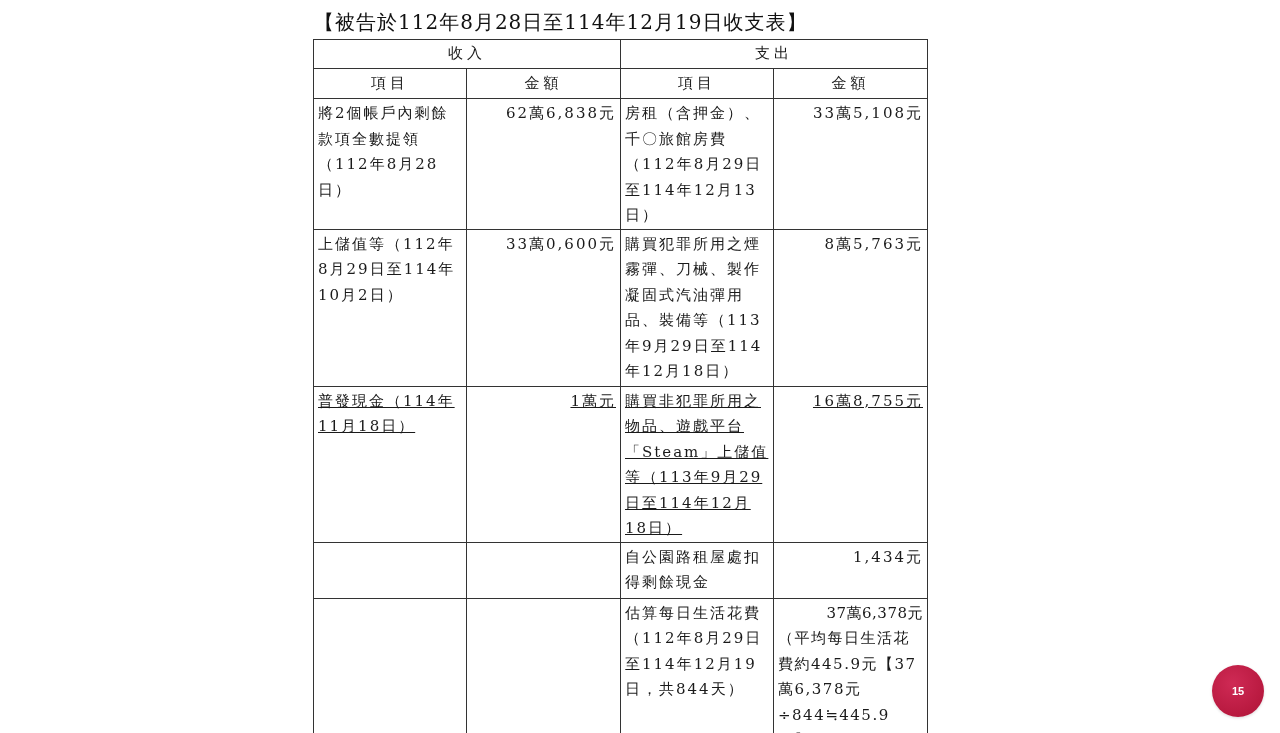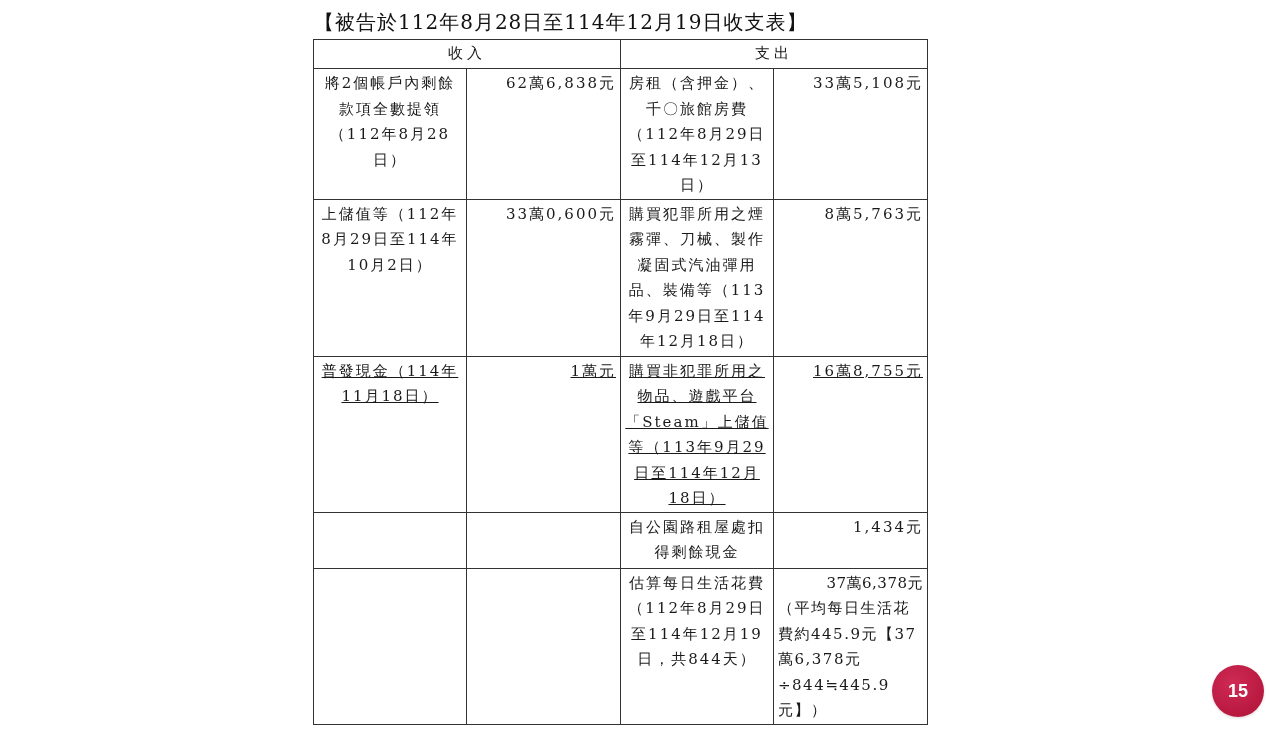--- a/index.html
+++ b/index.html
@@ -72,34 +72,34 @@
     td.amt-note .amt-main {
       display: block;
       text-align: right;
       letter-spacing: 0.5px;
     }
     td.amt-note .amt-detail {
       display: block;
       text-align: left;
       letter-spacing: 1.5px;
     }
-    td.item { text-align: center; margin-top: 11px; }
+    td.item { text-align: left; margin-top: 11px; }
     .underline { text-decoration: underline; }
     .page-badge {
       position: absolute;
       left: 1212px;
       top: 665px;
       width: 52px;
       height: 52px;
       border-radius: 50%;
       background: radial-gradient(circle at 40% 35%, #cf2a55 0%, #b8193f 70%, #a8153a 100%);
       color: #ffffff;
       font-family: "Liberation Sans", "DejaVu Sans", sans-serif;
       font-weight: bold;
-      font-size: 18px;
+      font-size: 11px;
       display: flex;
       align-items: center;
       justify-content: center;
       box-shadow: 0 1px 3px rgba(0,0,0,0.15);
     }
   </style>
 </head>
 <body>
 
 <div class="slide">
@@ -110,20 +110,26 @@
     <colgroup>
       <col class="col-item">
       <col class="col-amt">
       <col class="col-item">
       <col class="col-amt">
     </colgroup>
     <tbody>
         <tr class="r-section">
       <th colspan="2">收入</th>
       <th colspan="2">支出</th>
+    </tr>
+    <tr class="r-header">
+      <th>項目</th>
+      <th>金額</th>
+      <th>項目</th>
+      <th>金額</th>
     </tr>
 
     <tr class="r1">
       <td class="item">將2個帳戶內剩餘款項全數提領（112年8月28日）</td>
       <td class="amt">62萬6,838元</td>
       <td class="item">房租（含押金）、千〇旅館房費（112年8月29日至114年12月13日）</td>
       <td class="amt">33萬5,108元</td>
     </tr>
 
     <tr class="r2">

